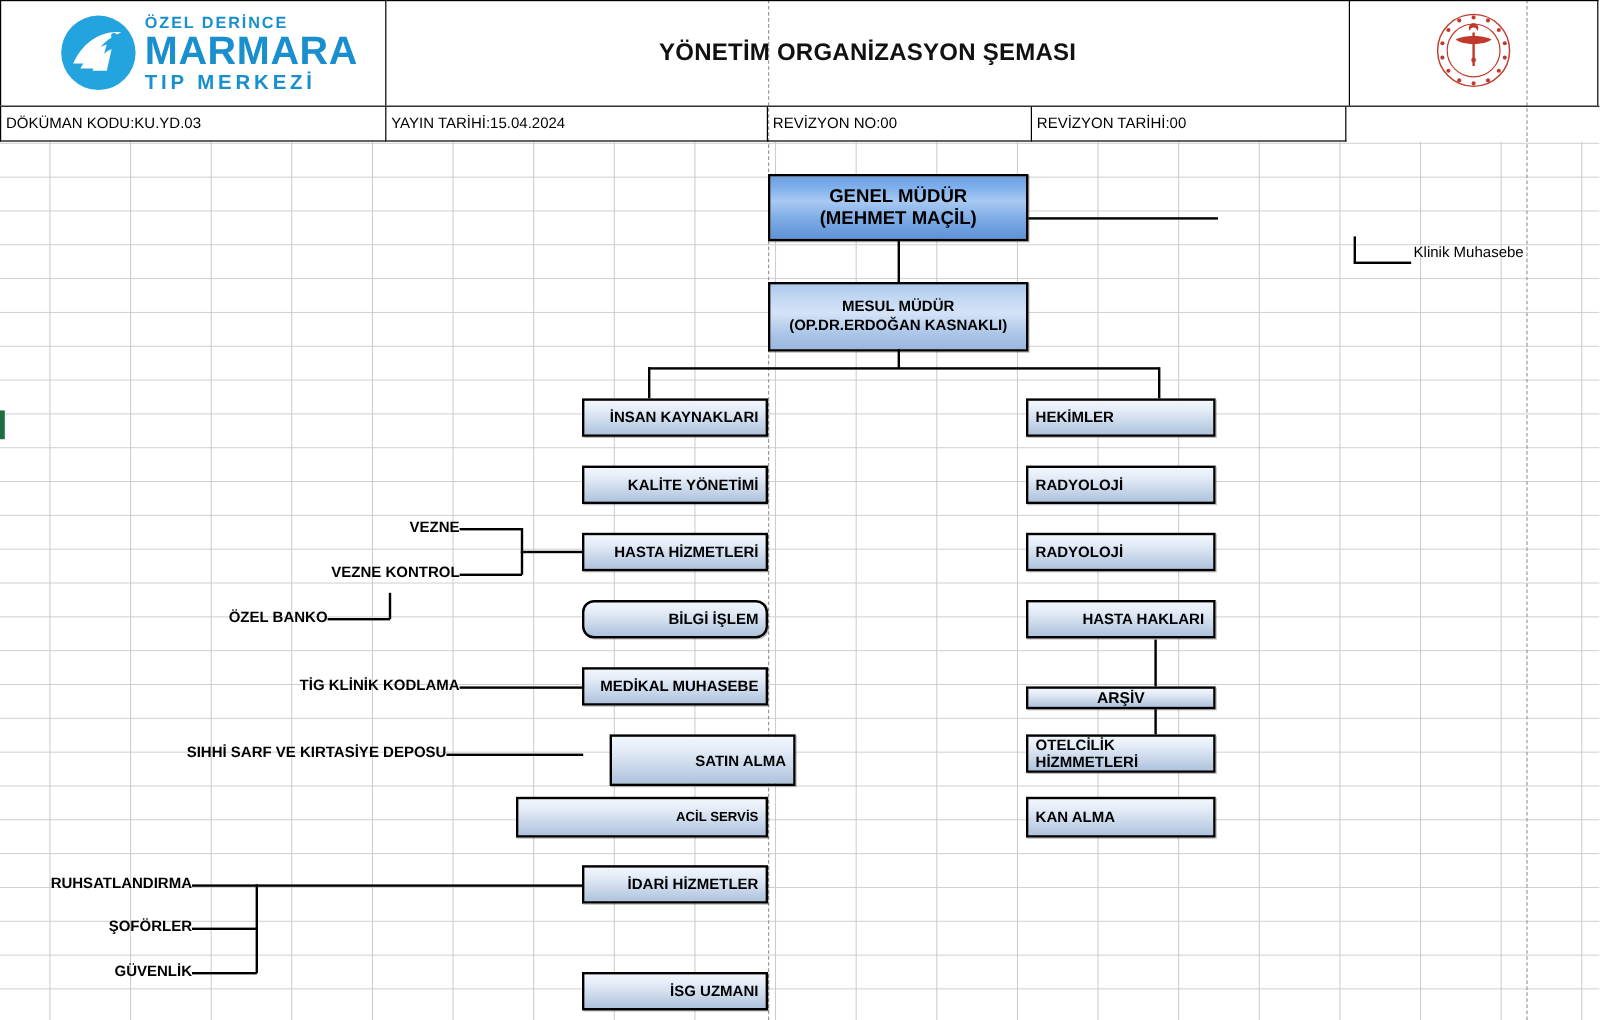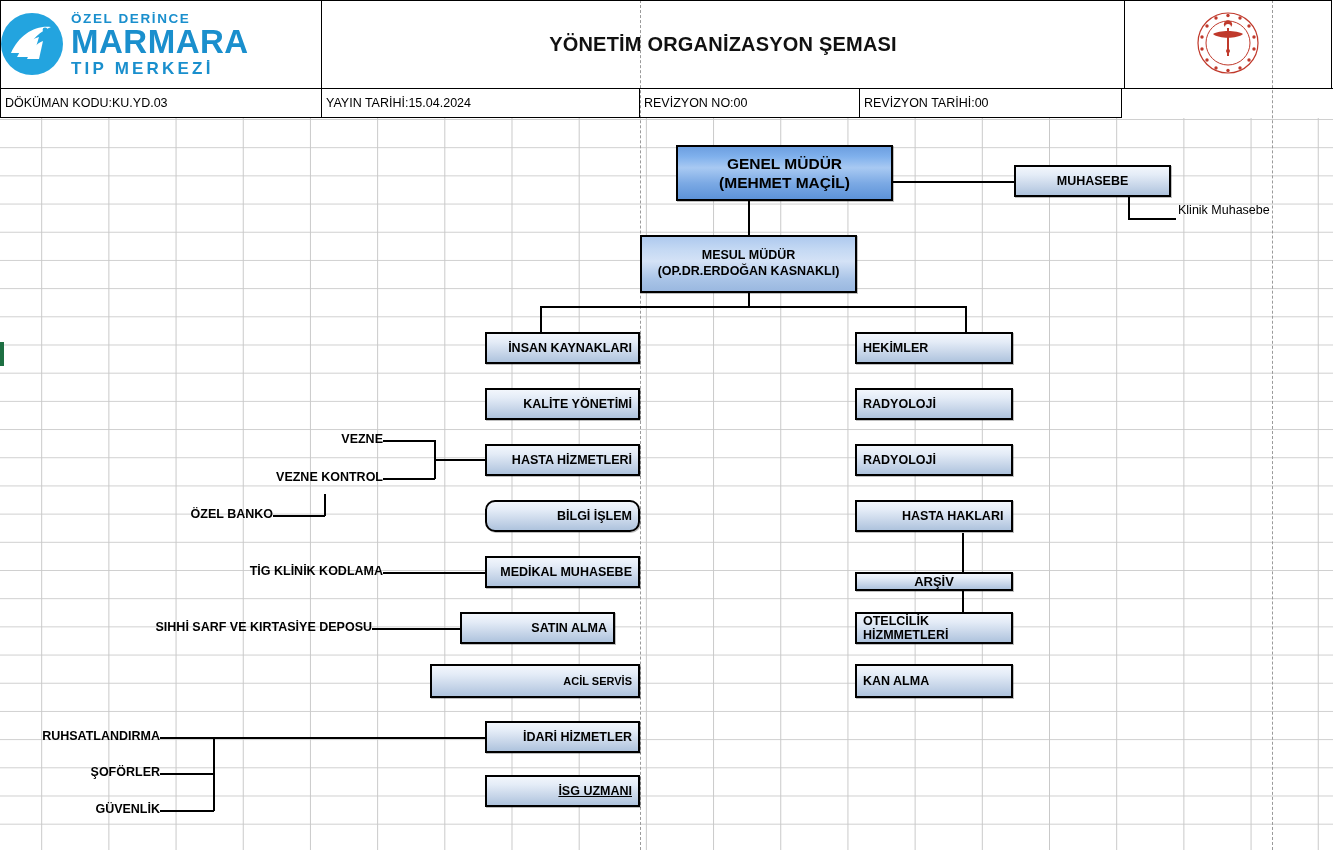--- a/index.html
+++ b/index.html
@@ -31,21 +31,21 @@
 
   
   #header { position: absolute; left: 0; top: 0; width: 1333px; height: 118px; }
   #hdr-top {
     position: absolute; left: 0; top: 0; width: 1333px; height: 88px;
     display: flex; align-items: stretch;
   }
   .hdr-cell-logo {
     width: 322px; border-right: 1px solid #000; border-top: 1px solid #000;
     border-left: 1px solid #000;
-    display: flex; align-items: center; 
+    display: flex; align-items: center; justify-content: center; padding-left: 27px;
   }
   .hdr-cell-title {
     width: 803px; border-right: 1px solid #000; border-top: 1px solid #000;
     display: flex; align-items: center; justify-content: center;
   }
   .hdr-cell-emblem {
     width: 207px; border-top: 1px solid #000; border-right:1px solid #000;
     display: flex; align-items: center; justify-content: center;
   }
   #doc-title {
@@ -94,21 +94,21 @@
     box-shadow: 1px 1px 0 rgba(0,0,0,.25);
   }
   .node.right-align { justify-content: flex-end; padding-right: 6px; }
   .node.left-align  { justify-content: flex-start; padding-left: 6px; }
   .node.center-align{ justify-content: center; }
 
   .node.top-exec {
     background: linear-gradient(to bottom, #6d9fe0 0%, #7fb0ec 18%, #a8c9f2 40%, #7ba9e4 70%, #5d93d8 100%);
     border: 2.5px solid #000;
     flex-direction: column; justify-content: center; align-items: center;
-    font-size: 15.5px; line-height: 1.25; margin-left: 36px;
+    font-size: 15.5px; line-height: 1.25;
   }
   .node.exec2 {
     background: linear-gradient(to bottom, #aec9ee 0%, #c3d8f3 22%, #d4e2f6 45%, #a9c4e7 78%, #9ab8e0 100%);
     border: 2.5px solid #000;
     flex-direction: column; justify-content: center; align-items: center;
     line-height: 1.25;
   }
 
   
   .ln { position: absolute; background: #000; }
@@ -230,33 +230,32 @@
   <div class="node top-exec" style="left:640px; top:145px; width:217px; height:56px;">
     <div>GENEL MÜDÜR</div>
     <div>(MEHMET MAÇİL)</div>
   </div>
 
   <div class="node exec2" style="left:640px; top:235px; width:217px; height:58px; font-size:12.5px;">
     <div>MESUL MÜDÜR</div>
     <div>(OP.DR.ERDOĞAN KASNAKLI)</div>
   </div>
 
-  <div class="node center-align" style="left:1014px; top:165px; width:157px; height:32px;">MUHASEBE</div>
 
   <div class="plain" style="left:1178px; top:203px;">Klinik Muhasebe</div>
 
   <div class="node right-align" style="left:485px; top:332px; width:155px; height:32px;">İNSAN KAYNAKLARI</div>
   <div class="node right-align" style="left:485px; top:388px; width:155px; height:32px;">KALİTE YÖNETİMİ</div>
   <div class="node right-align" style="left:485px; top:444px; width:155px; height:32px;">HASTA HİZMETLERİ</div>
   <div class="node right-align" style="left:485px; top:500px; width:155px; height:32px;border-radius:10px;">BİLGİ İŞLEM</div>
   <div class="node right-align" style="left:485px; top:556px; width:155px; height:32px;">MEDİKAL MUHASEBE</div>
-  <div class="node right-align" style="left:460px; top:612px; width:155px; height:32px;">SATIN ALMA</div>
+  <div class="node right-align" style="left:508px; top:612px; width:155px; height:43px;">SATIN ALMA</div>
   <div class="node right-align" style="left:430px; top:664px; width:210px; height:34px; font-size:11px;">ACİL SERVİS</div>
   <div class="node right-align" style="left:485px; top:721px; width:155px; height:32px;">İDARİ HİZMETLER</div>
-  <div class="node right-align" style="left:485px; top:775px; width:155px; height:32px;text-decoration:underline;">İSG UZMANI</div>
+  <div class="node right-align" style="left:485px; top:810px; width:155px; height:32px;">İSG UZMANI</div>
 
   <div class="node left-align" style="left:855px; top:332px; width:158px; height:32px;">HEKİMLER</div>
   <div class="node left-align" style="left:855px; top:388px; width:158px; height:32px;">RADYOLOJİ</div>
   <div class="node left-align" style="left:855px; top:444px; width:158px; height:32px;">RADYOLOJİ</div>
   <div class="node left-align" style="left:855px; top:500px; width:158px; height:32px;padding-left:45px;">HASTA HAKLARI</div>
   <div class="node center-align" style="left:855px; top:572px; width:158px; height:19px; font-size:13px;">ARŞİV</div>
   <div class="node left-align" style="left:855px; top:612px; width:158px; height:32px;">OTELCİLİK HİZMMETLERİ</div>
   <div class="node left-align" style="left:855px; top:664px; width:158px; height:34px;">KAN ALMA</div>
 
   <div class="sat" style="left:243px; top:432px; width:140px;">VEZNE</div>

